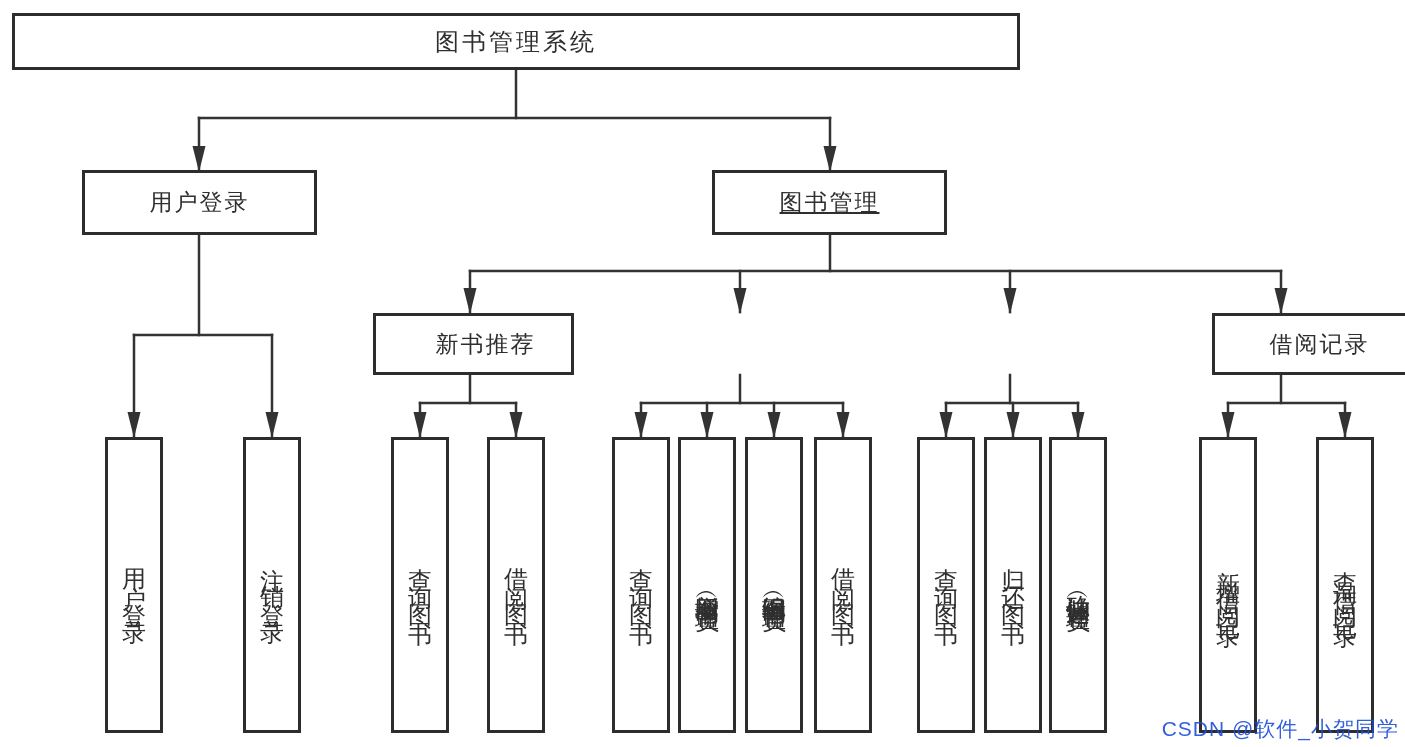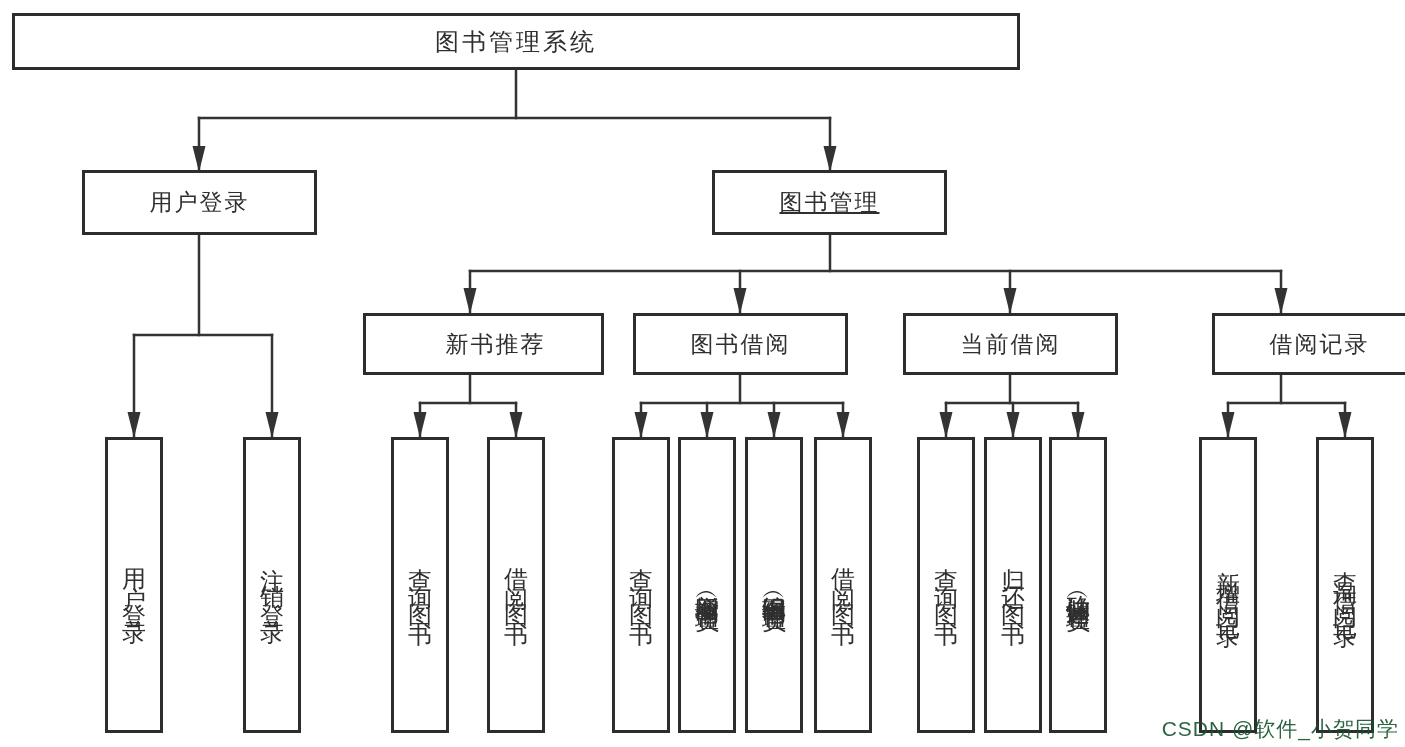--- a/index.html
+++ b/index.html
@@ -42,21 +42,21 @@
     line-height: 1;
     white-space: nowrap;
   }
   .node.v.med .vtext { letter-spacing: 11px; }
   .node.v.long .vtext { letter-spacing: 2px; }
   .watermark {
     position: absolute;
     right: 6px;
     bottom: 4px;
     font-size: 21px;
-    color: #14532d;
+    color: #1d4ed8;
     opacity: 0.9;
     z-index: 3;
     letter-spacing: 1px;
   }
 </style>
 </head>
 <body>
 
 <div class="canvas">
 
@@ -128,23 +128,21 @@
       <polygon points="1221.5,412 1234.5,412 1228,438"></polygon>
       <polygon points="1338.5,412 1351.5,412 1345,438"></polygon>
     </g>
   </svg>
 
   <div class="node root h" style="left:12px; top:13px; width:1008px; height:57px;">图书管理系统</div>
 
   <div class="node h" style="left:82px; top:170px; width:235px; height:65px;">用户登录</div>
   <div class="node h" style="left:712px; top:170px; width:235px; height:65px;text-decoration:underline;">图书管理</div>
 
-  <div class="node h" style="left:363px; top:313px; width:241px; height:62px;padding-left:24px;">新书推荐</div>
-  <div class="node h" style="left:633px; top:313px; width:215px; height:62px;">图书借阅</div>
-  <div class="node h" style="left:903px; top:313px; width:215px; height:62px;">当前借阅</div>
+  <div class="node h" style="left:373px; top:313px; width:201px; height:62px;padding-left:24px;">新书推荐</div>
   <div class="node h" style="left:1173px; top:313px; width:215px; height:62px;margin-left:39px;">借阅记录</div>
 
   <div class="node v" style="left:105px; top:437px; width:58px; height:296px;">
     <span class="vtext">用户登录</span>
   </div>
   <div class="node v" style="left:243px; top:437px; width:58px; height:296px;">
     <span class="vtext">注销登录</span>
   </div>
 
   <div class="node v" style="left:391px; top:437px; width:58px; height:296px;">

